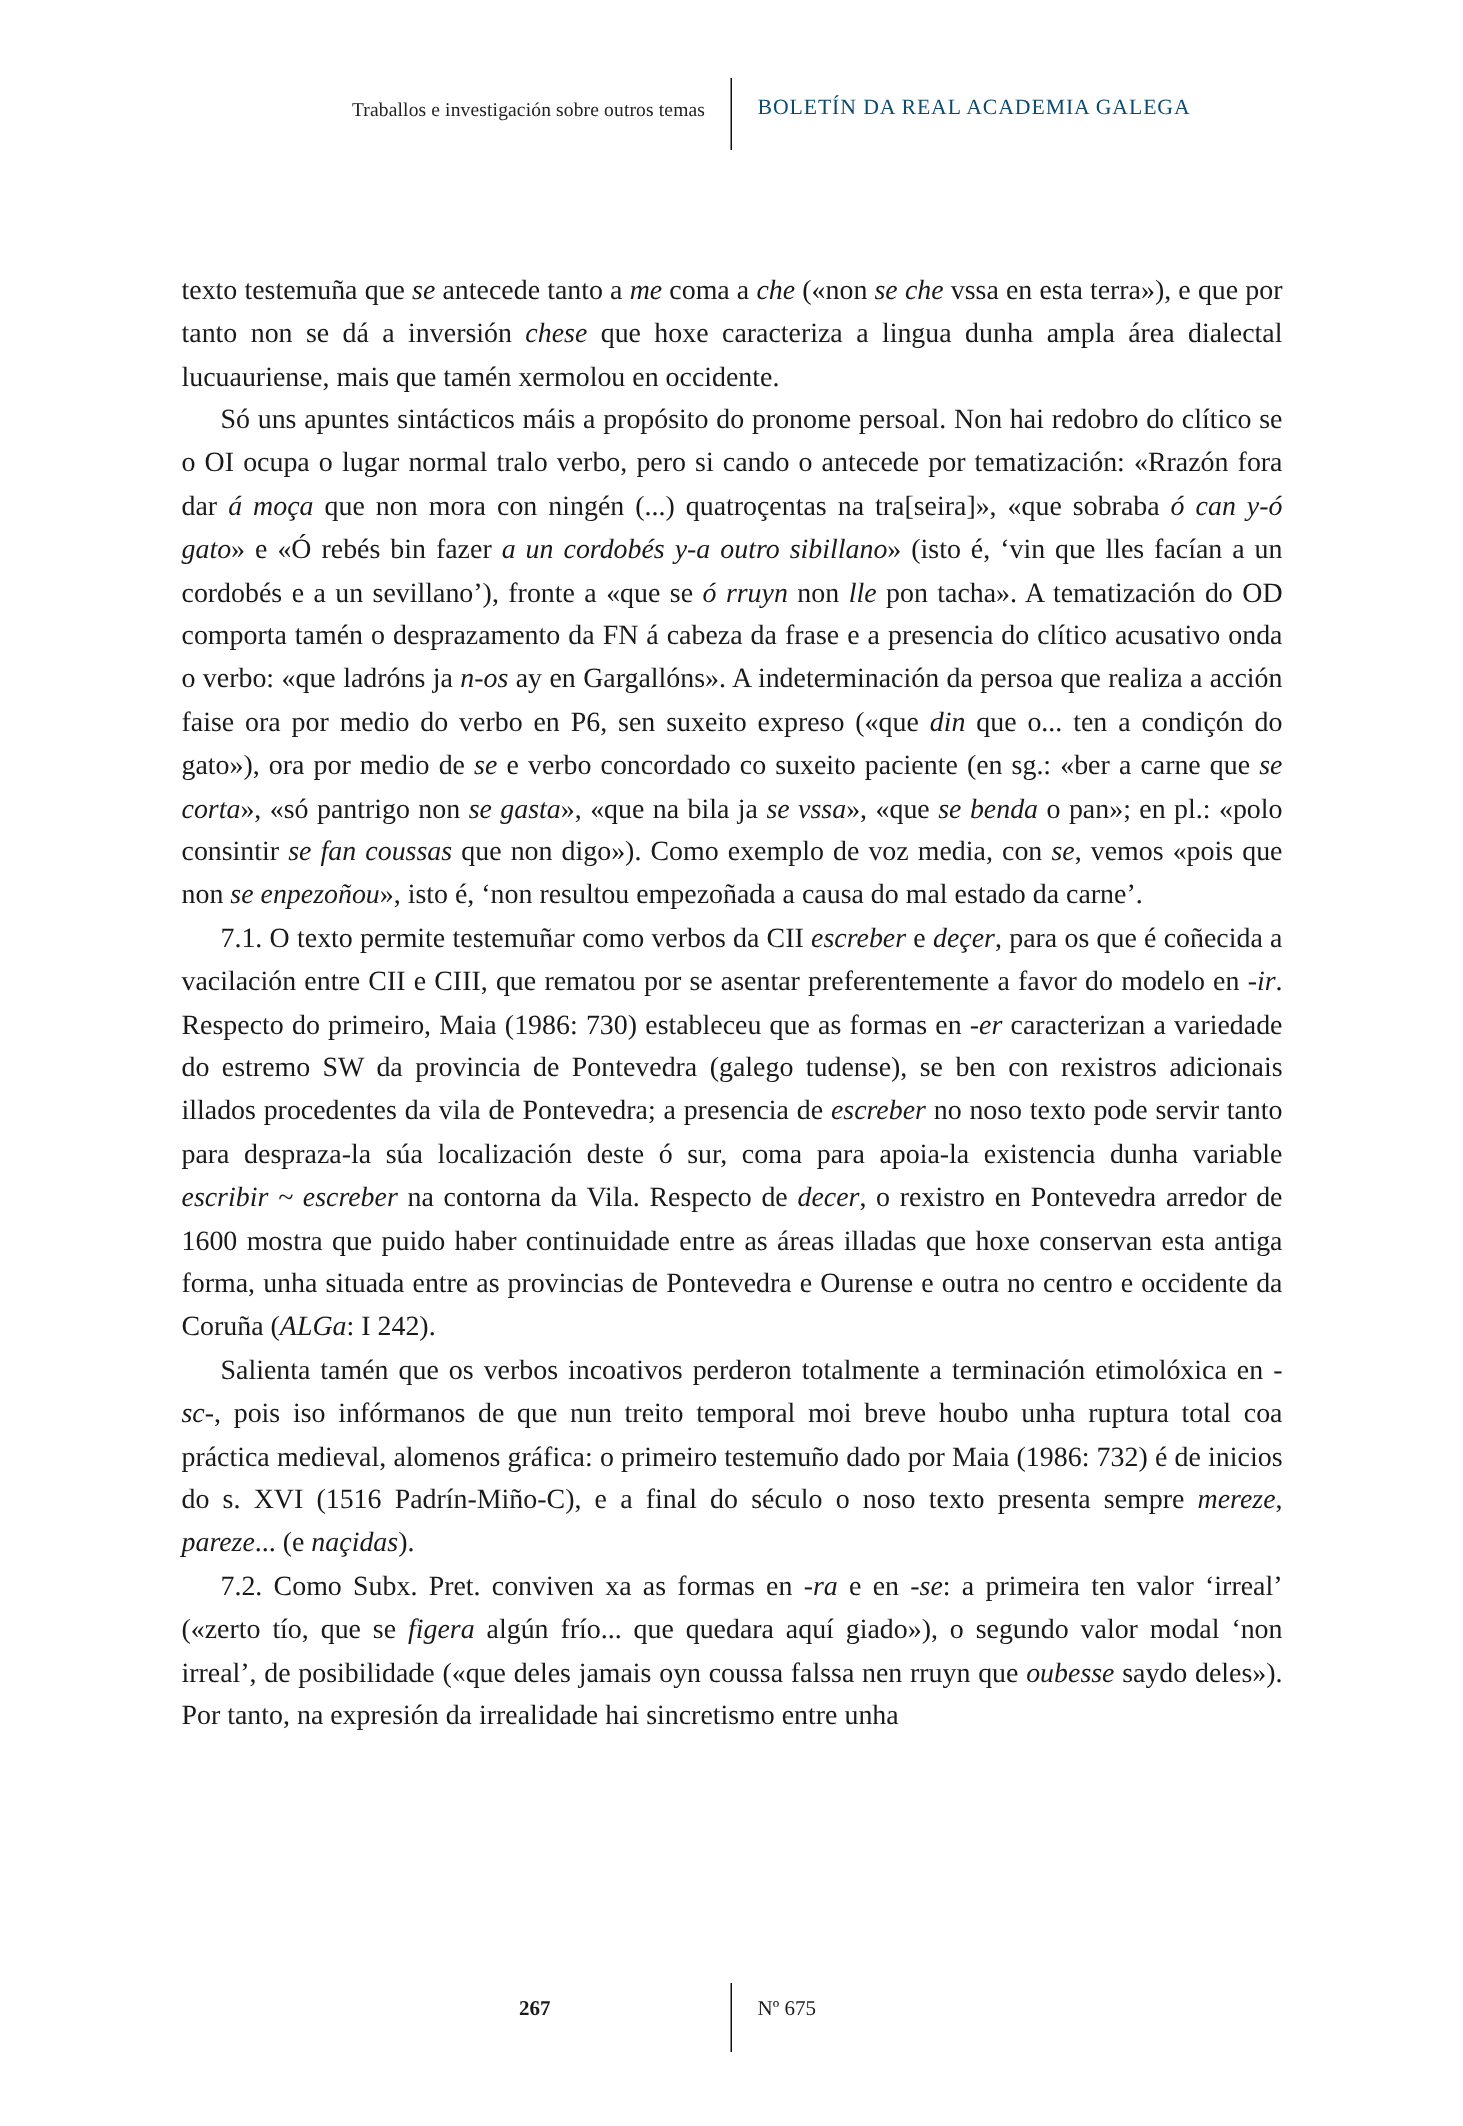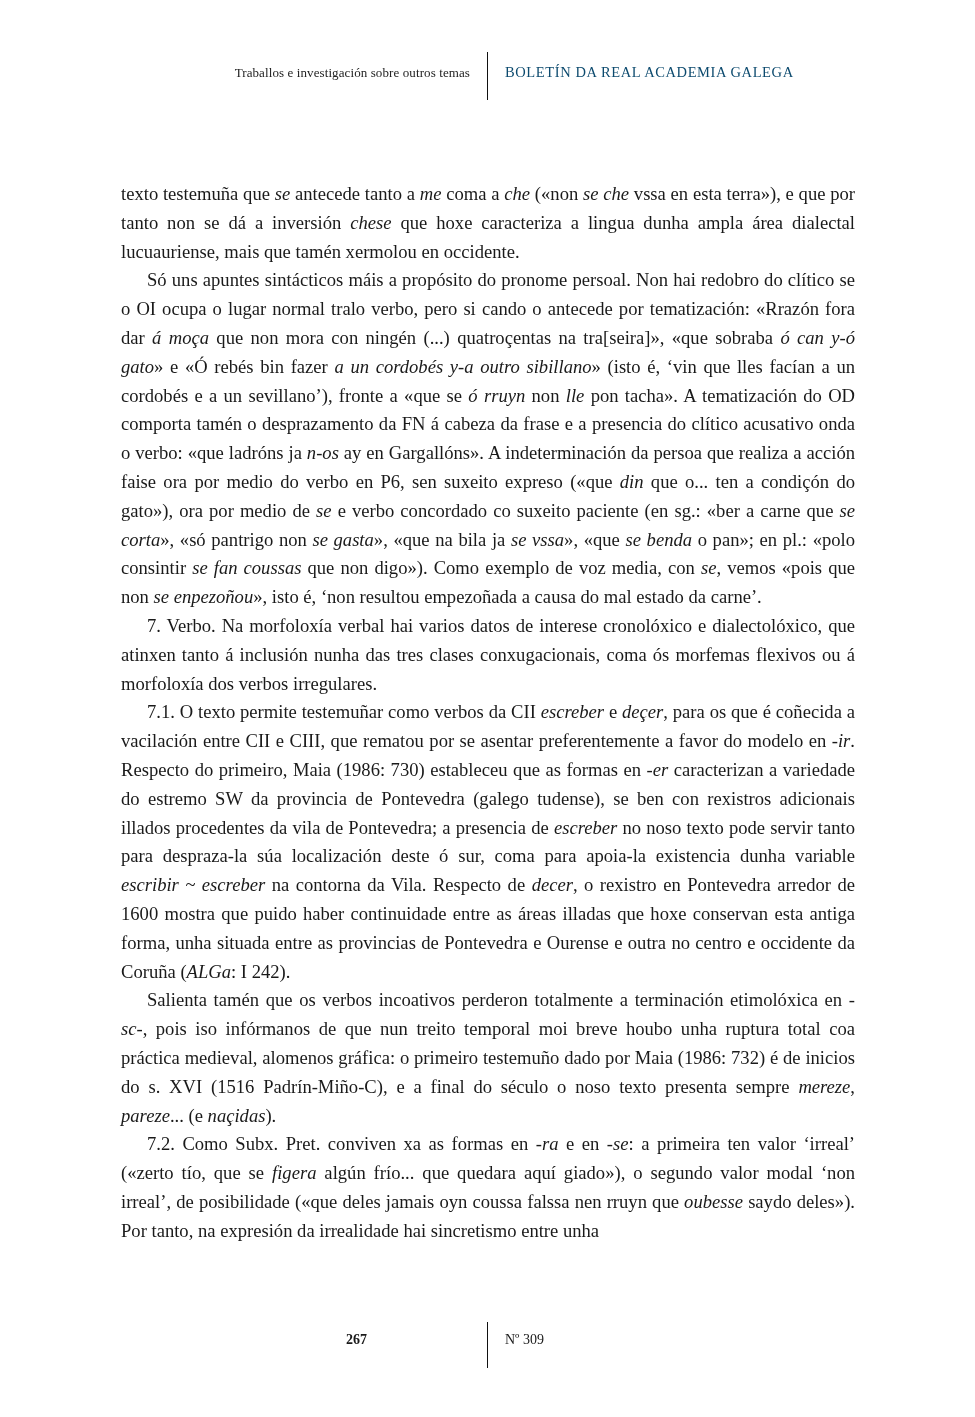--- a/index.html
+++ b/index.html
@@ -23,23 +23,22 @@
 
 <div class="header">
   <span class="header-left">Traballos e investigación sobre outros temas</span>
   <span class="header-divider"></span>
   <span class="header-right">BOLETÍN DA REAL ACADEMIA GALEGA</span>
 </div>
 
 <div class="body-text" id="body-text">
     <p><span>texto testemuña que </span><em>se</em><span> antecede tanto a </span><em>me</em><span> coma a </span><em>che</em><span> («non </span><em>se che</em><span> vssa en esta terra»), e que por tanto non se dá a inversión </span><em>chese</em><span> que hoxe caracteriza a lingua dunha ampla área dialectal lucuauriense, mais que tamén xermolou en occidente.</span></p>
     <p class="indent"><span>Só uns apuntes sintácticos máis a propósito do pronome persoal. Non hai redobro do clítico se o OI ocupa o lugar normal tralo verbo, pero si cando o antecede por tematiza­ción: «Rrazón fora dar </span><em>á moça</em><span> que non mora con ningén (...) quatroçentas na tra[seira]», «que sobraba </span><em>ó can y-ó gato</em><span>» e «Ó rebés bin fazer </span><em>a un cordobés y-a outro sibillano</em><span>» (isto é, ‘vin que lles facían a un cordobés e a un sevillano’), fronte a «que se </span><em>ó rruyn</em><span> non </span><em>lle</em><span> pon tacha». A tematización do OD comporta tamén o desprazamento da FN á cabeza da frase e a presencia do clítico acusativo onda o verbo: «que ladróns ja </span><em>n-os</em><span> ay en Garga­llóns». A indeterminación da persoa que realiza a acción faise ora por medio do verbo en P6, sen suxeito expreso («que </span><em>din</em><span> que o... ten a condiçón do gato»), ora por medio de </span><em>se</em><span> e verbo concordado co suxeito paciente (en sg.: «ber a carne que </span><em>se corta</em><span>», «só pan­trigo non </span><em>se gasta</em><span>», «que na bila ja </span><em>se vssa</em><span>», «que </span><em>se benda</em><span> o pan»; en pl.: «polo consin­tir </span><em>se fan coussas</em><span> que non digo»). Como exemplo de voz media, con </span><em>se</em><span>, vemos «pois que non </span><em>se enpezoñou</em><span>», isto é, ‘non resultou empezoñada a causa do mal estado da carne’.</span></p>
-    <p class="indent"><span>7. Verbo. Na morfoloxía verbal hai varios datos de interese cronolóxico e dialecto­lóxico, que atinxen tanto á inclusión nunha das tres clases conxugacionais, coma ós morfemas flexivos ou á morfoloxía dos verbos irregulares.</span></p>
     <p class="indent"><span>7.1. O texto permite testemuñar como verbos da CII </span><em>escreber</em><span> e </span><em>deçer</em><span>, para os que é coñecida a vacilación entre CII e CIII, que rematou por se asentar preferentemente a favor do modelo en </span><em>-ir</em><span>. Respecto do primeiro, Maia (1986: 730) estableceu que as for­mas en </span><em>-er</em><span> caracterizan a variedade do estremo SW da provincia de Pontevedra (galego tudense), se ben con rexistros adicionais illados procedentes da vila de Pontevedra; a presencia de </span><em>escreber</em><span> no noso texto pode servir tanto para despraza-la súa localización deste ó sur, coma para apoia-la existencia dunha variable </span><em>escribir ~ escreber</em><span> na contorna da Vila. Respecto de </span><em>decer</em><span>, o rexistro en Pontevedra arredor de 1600 mostra que puido haber continuidade entre as áreas illadas que hoxe conservan esta antiga forma, unha situada entre as provincias de Pontevedra e Ourense e outra no centro e occidente da Coruña (</span><em>ALGa</em><span>: I 242).</span></p>
     <p class="indent"><span>Salienta tamén que os verbos incoativos perderon totalmente a terminación etimo­lóxica en </span><em>-sc-</em><span>, pois iso infórmanos de que nun treito temporal moi breve houbo unha ruptura total coa práctica medieval, alomenos gráfica: o primeiro testemuño dado por Maia (1986: 732) é de inicios do s. XVI (1516 Padrín-Miño-C), e a final do século o noso texto presenta sempre </span><em>mereze</em><span>, </span><em>pareze</em><span>... (e </span><em>naçidas</em><span>).</span></p>
     <p class="indent"><span>7.2. Como Subx. Pret. conviven xa as formas en </span><em>-ra</em><span> e en </span><em>-se</em><span>: a primeira ten valor ‘irreal’ («zerto tío, que se </span><em>figera</em><span> algún frío... que quedara aquí giado»), o segundo valor modal ‘non irreal’, de posibilidade («que deles jamais oyn coussa falssa nen rruyn que </span><em>oubesse</em><span> saydo deles»). Por tanto, na expresión da irrealidade hai sincretismo entre unha</span></p>
   </div>
 
 <div class="footer">
   <span class="page-num">267</span>
   <span class="footer-divider"></span>
-  <span class="issue-num">Nº 309</span>
+  <span class="issue-num">Nº 675</span>
 </div>
 
 </body></html>

